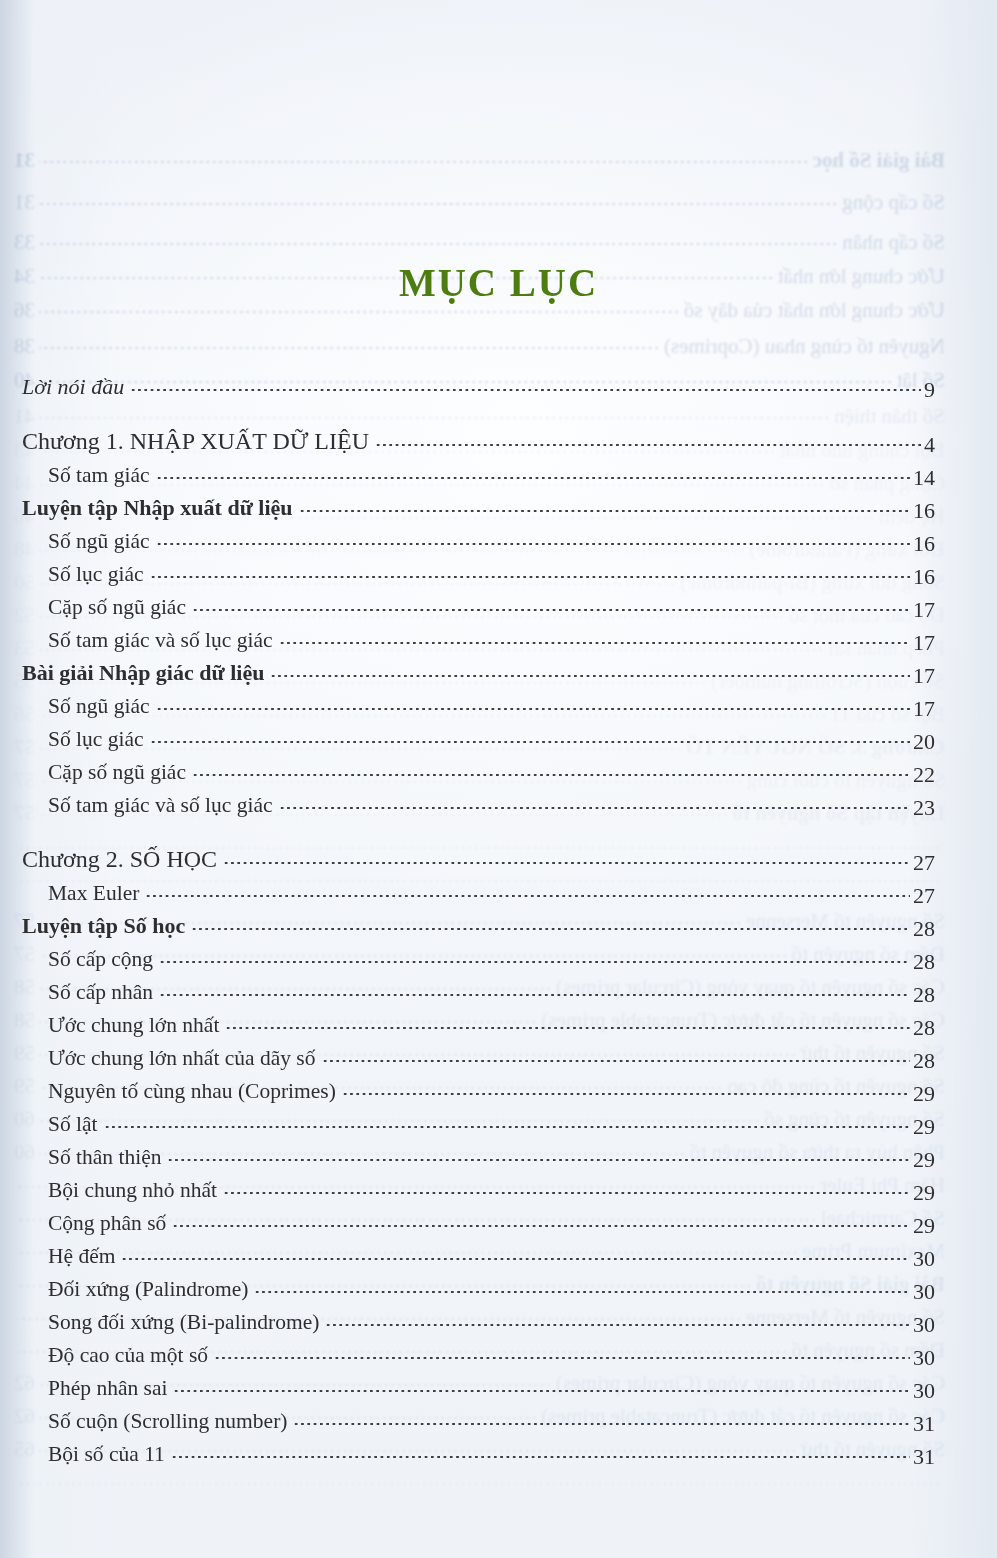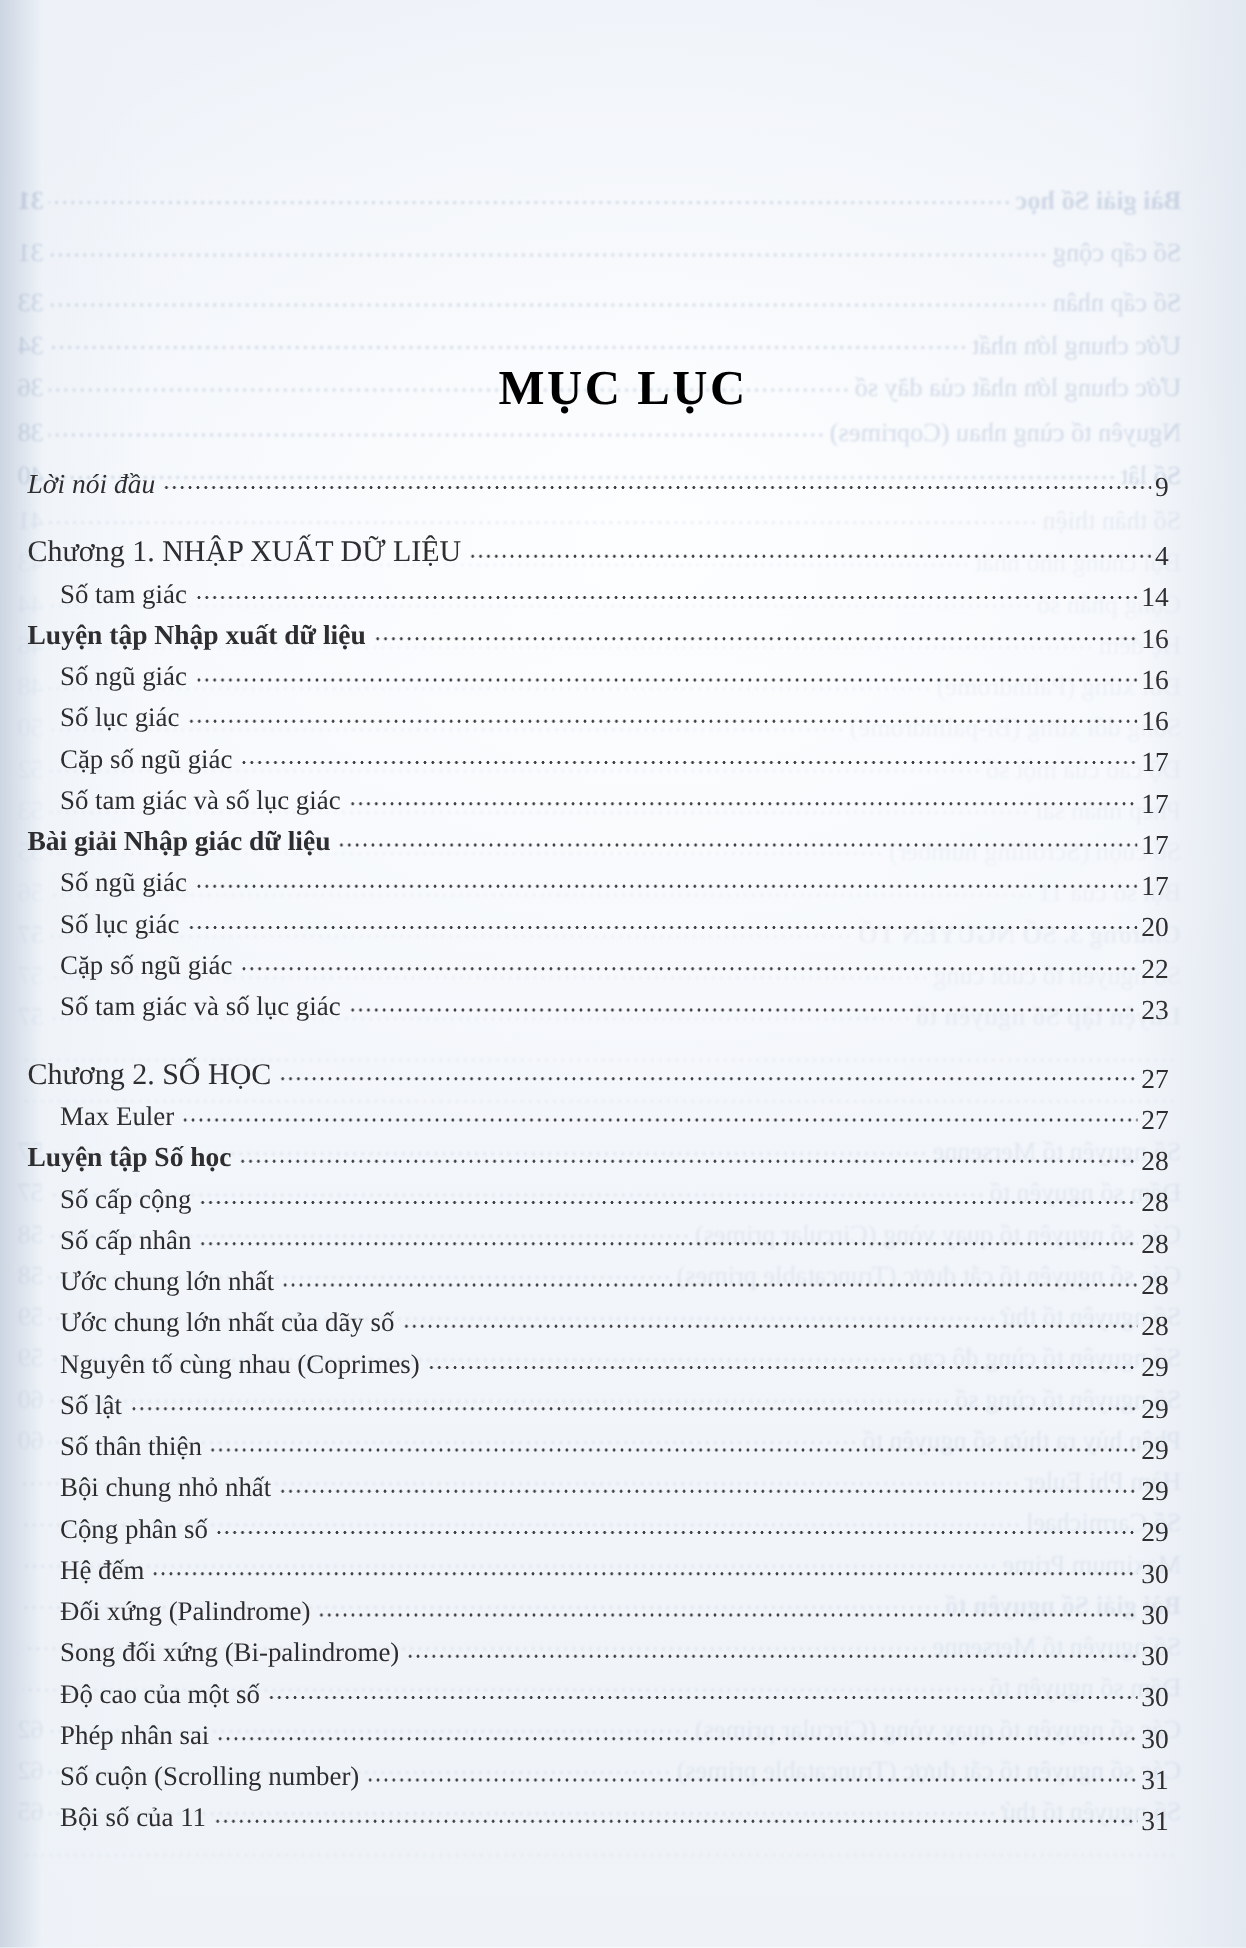--- a/index.html
+++ b/index.html
@@ -31,23 +31,23 @@
     background-size:6.5px 4px;background-repeat:repeat-x;background-position:left bottom 3px;
   }
   .ghost-row .g-num{flex:0 0 auto;}
   .ghost-row.bold{font-weight:bold;}
   .ghost-row.strong{opacity:0.30;}
   .ghost-row.medium{opacity:0.14;}
   .ghost-row.faint{opacity:0.08;}
 
   
   .title{
-    position:absolute;top:288px;left:0;width:100%;
+    position:absolute;top:260px;left:0;width:100%;
     text-align:center;font-size:39px;font-weight:bold;letter-spacing:2px;
-    color:#000000;
+    color:#4d7c0f;
   }
   .toc{
     position:absolute;top:372px;left:22px;right:62px;
     display:flex;flex-direction:column;justify-content:flex-end;
   }
   .toc-row{
     display:flex;align-items:baseline;height:33px;
     font-size:21.5px;white-space:nowrap;
   }
   .toc-row .label{flex:0 0 auto;}

